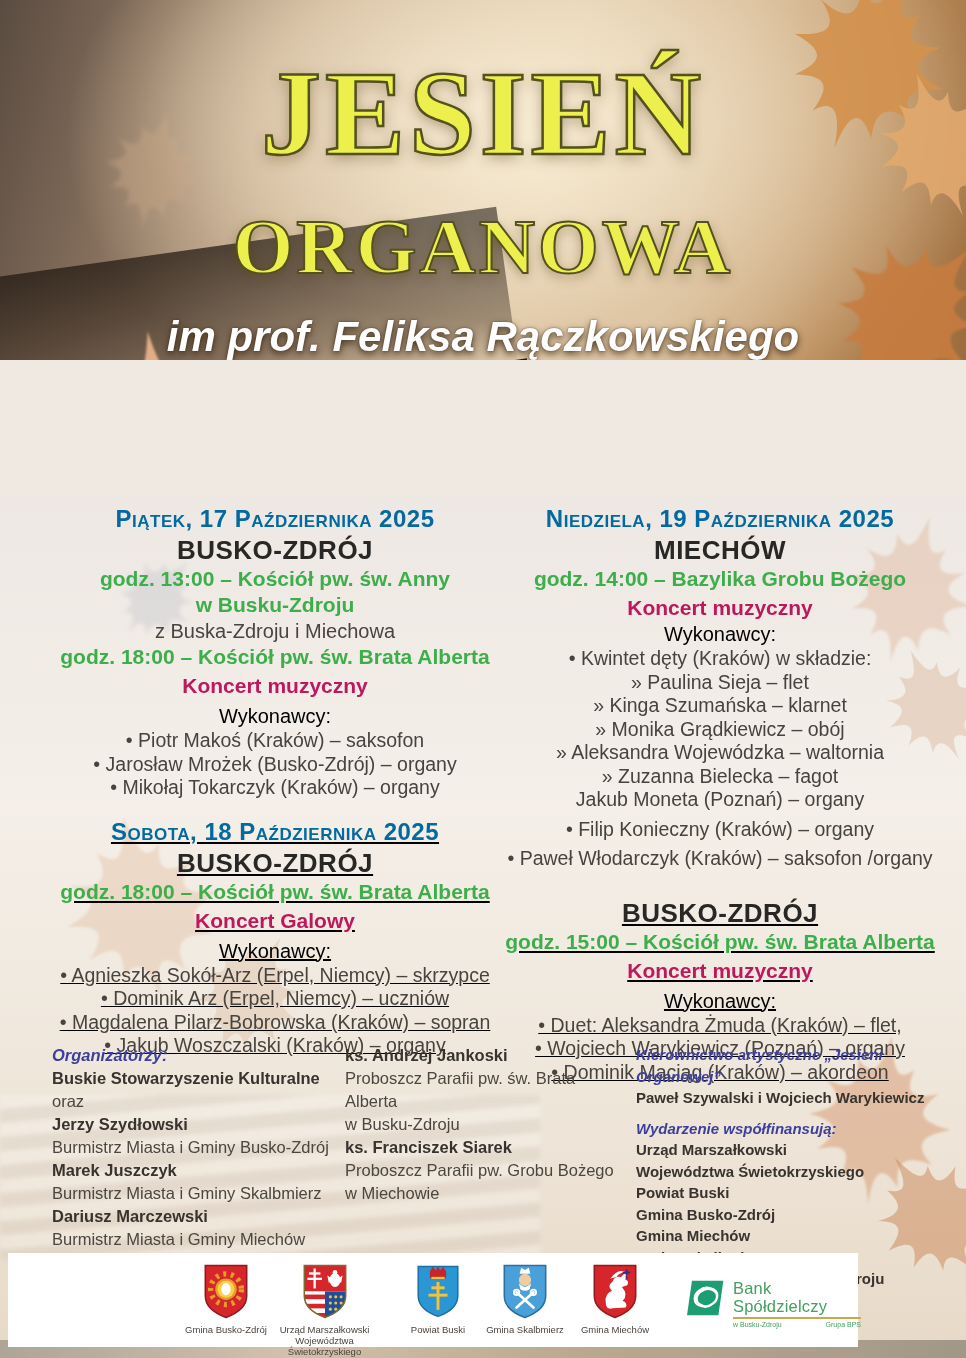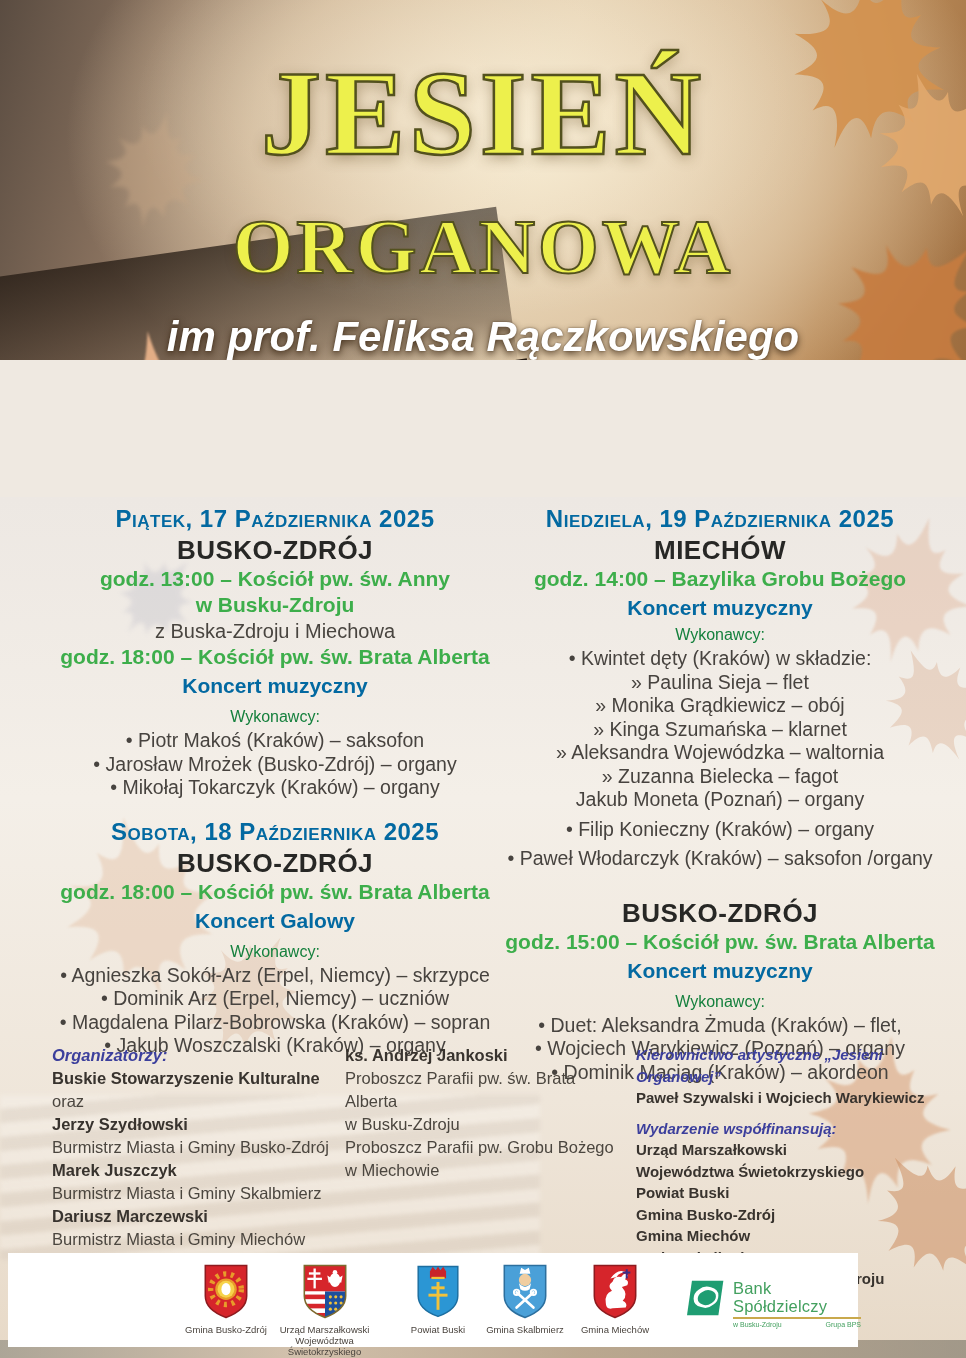--- a/index.html
+++ b/index.html
@@ -50,24 +50,24 @@
     background:repeating-linear-gradient(175deg,rgba(255,255,255,.4) 0 14px,rgba(150,140,133,.18) 14px 28px);}
   .bottom-strip{position:absolute;left:0;top:1340px;width:966px;height:18px;opacity:.65;
     background:linear-gradient(90deg,#8d897d,#c6b39d 30%,#a38d71 60%,#7c7567 100%);}
   .col{position:absolute;text-align:center;}
   .col-left{left:40px;top:503px;width:470px;}
   .col-right{left:492px;top:503px;width:456px;}
   .l-day{font-variant:small-caps;font-weight:700;font-size:24px;line-height:31px;color:#0369a1;letter-spacing:.5px;}
   .l-city{font-weight:700;font-size:26px;line-height:32px;color:#272725;letter-spacing:.5px;}
   .l-green{font-weight:700;font-size:21px;line-height:26px;color:#3dae4b;}
   .l-body{font-size:20px;line-height:26px;color:#48443f;}
-  .l-concert{font-weight:700;font-size:21px;line-height:28px;color:#0369a1;margin-top:2px;}
-  .l-wyk{font-size:16px;line-height:25px;color:#15803d;margin-top:4px;}
+  .l-concert{font-weight:700;font-size:21px;line-height:28px;color:#be185d;margin-top:2px;}
+  .l-wyk{font-size:20px;line-height:25px;color:#000000;margin-top:4px;}
   .l-perf{font-size:19.5px;line-height:23.5px;color:#47433f;}
-  .sec2{margin-top:16px;}
+  .sec2{margin-top:16px;text-decoration:underline;}
   .gap6{height:6px;}
   
   .credits{position:absolute;font-size:16.5px;line-height:23px;text-align:left;}
   .cr-org{left:52px;top:1044px;width:292px;}
   .cr-clergy{left:345px;top:1044px;width:285px;}
   .cr-art{left:636px;top:1044px;width:316px;font-size:15px;line-height:21.5px;}
   .c-head{color:#3c3f9c;font-weight:700;font-style:italic;}
   .c-bold{font-weight:700;color:#38332e;}
   .c-reg{color:#4b463f;}
   .c-gap{height:9px;}
@@ -183,22 +183,22 @@
 
   <div class="col col-right">
     <div>
       <div class="l-day">Niedziela, 19 Października 2025</div>
       <div class="l-city">MIECHÓW</div>
       <div class="l-green">godz. 14:00 – Bazylika Grobu Bożego</div>
       <div class="l-concert">Koncert muzyczny</div>
       <div class="l-wyk" style="margin-top:0">Wykonawcy:</div>
       <div class="l-perf">• Kwintet dęty (Kraków) w składzie:</div>
       <div class="l-perf">» Paulina Sieja – flet</div>
+      <div class="l-perf">» Kinga Szumańska – klarnet</div>
       <div class="l-perf">» Monika Grądkiewicz – obój</div>
-      <div class="l-perf">» Kinga Szumańska – klarnet</div>
       <div class="l-perf">» Aleksandra Wojewódzka – waltornia</div>
       <div class="l-perf">» Zuzanna Bielecka – fagot</div>
       <div class="l-perf">Jakub Moneta (Poznań) – organy</div>
       <div class="gap6"></div>
       <div class="l-perf">• Filip Konieczny (Kraków) – organy</div>
       <div class="gap6"></div>
       <div class="l-perf">• Paweł Włodarczyk (Kraków) – saksofon /organy</div>
     </div>
     <div class="sec2" style="margin-top:26px">
       <div class="l-city">BUSKO-ZDRÓJ</div>
@@ -220,20 +220,21 @@
     <div class="c-bold">Marek Juszczyk</div>
     <div class="c-reg">Burmistrz Miasta i Gminy Skalbmierz</div>
     <div class="c-bold">Dariusz Marczewski</div>
     <div class="c-reg">Burmistrz Miasta i Gminy Miechów</div>
   </div>
 
   <div class="credits cr-clergy">
     <div class="c-bold">ks. Andrzej Jankoski</div>
     <div class="c-reg">Proboszcz Parafii pw. św. Brata Alberta</div>
     <div class="c-reg">w Busku-Zdroju</div>
+    <div class="c-bold">ks. Franciszek Siarek</div>
     <div class="c-reg">Proboszcz Parafii pw. Grobu Bożego</div>
     <div class="c-reg">w Miechowie</div>
   </div>
 
   <div class="credits cr-art">
     <div class="c-head">Kierownictwo artystyczne „Jesieni Organowej”</div>
     <div class="c-bold">Paweł Szywalski i Wojciech Warykiewicz</div>
     <div class="c-gap"></div>
     <div class="c-head">Wydarzenie współfinansują:</div>
     <div class="c-bold">Urząd Marszałkowski</div>

